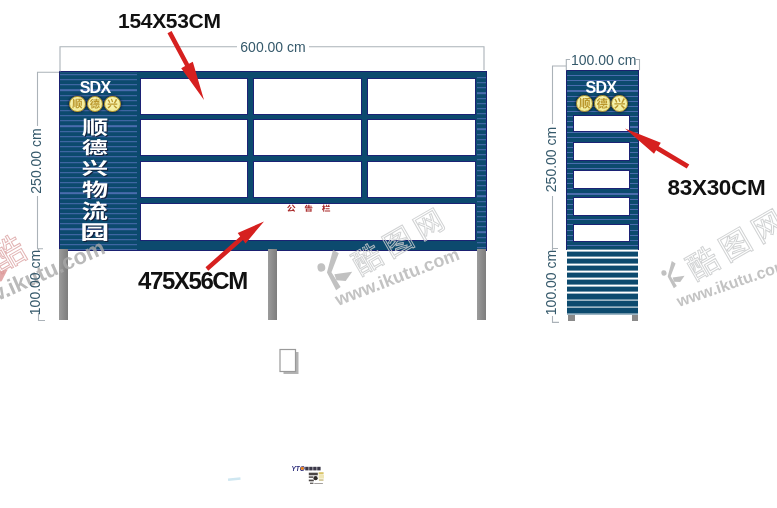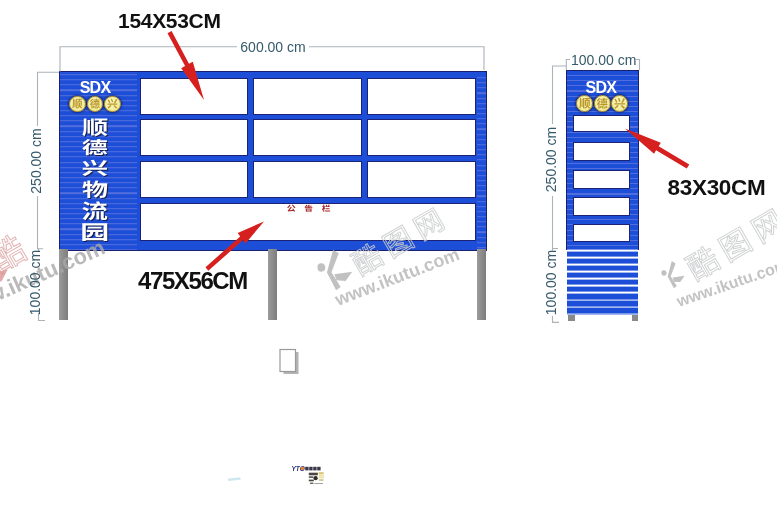--- a/index.html
+++ b/index.html
@@ -1,18 +1,18 @@
 <!DOCTYPE html>
 <html><head>
 <meta charset="utf-8">
 <style>
   html,body{margin:0;padding:0;}
   body{width:777px;height:508px;background:#fff;font-family:"Liberation Sans",sans-serif;position:relative;overflow:hidden;}
   .abs{position:absolute;}
-  .navy{background:#1d4ed8;}
+  .navy{background:#0c4a6e;}
   .stripes{background-image:repeating-linear-gradient(180deg, rgba(125,136,226,0.55) 0px, rgba(125,136,226,0.55) 1.1px, transparent 1.1px, transparent 5.15px);}
   .panel{position:absolute;background:#fff;border:1px solid #1c2275;box-sizing:border-box;}
   .leg{position:absolute;background:linear-gradient(90deg,#9b9b9b,#7d7d7d);}
 </style>
 </head>
 <body>
 
 <svg class="abs" id="wm" width="777" height="508" viewBox="0 0 777 508" style="left:0;top:0;z-index:5;">
   <defs>
     <g id="klogo">

